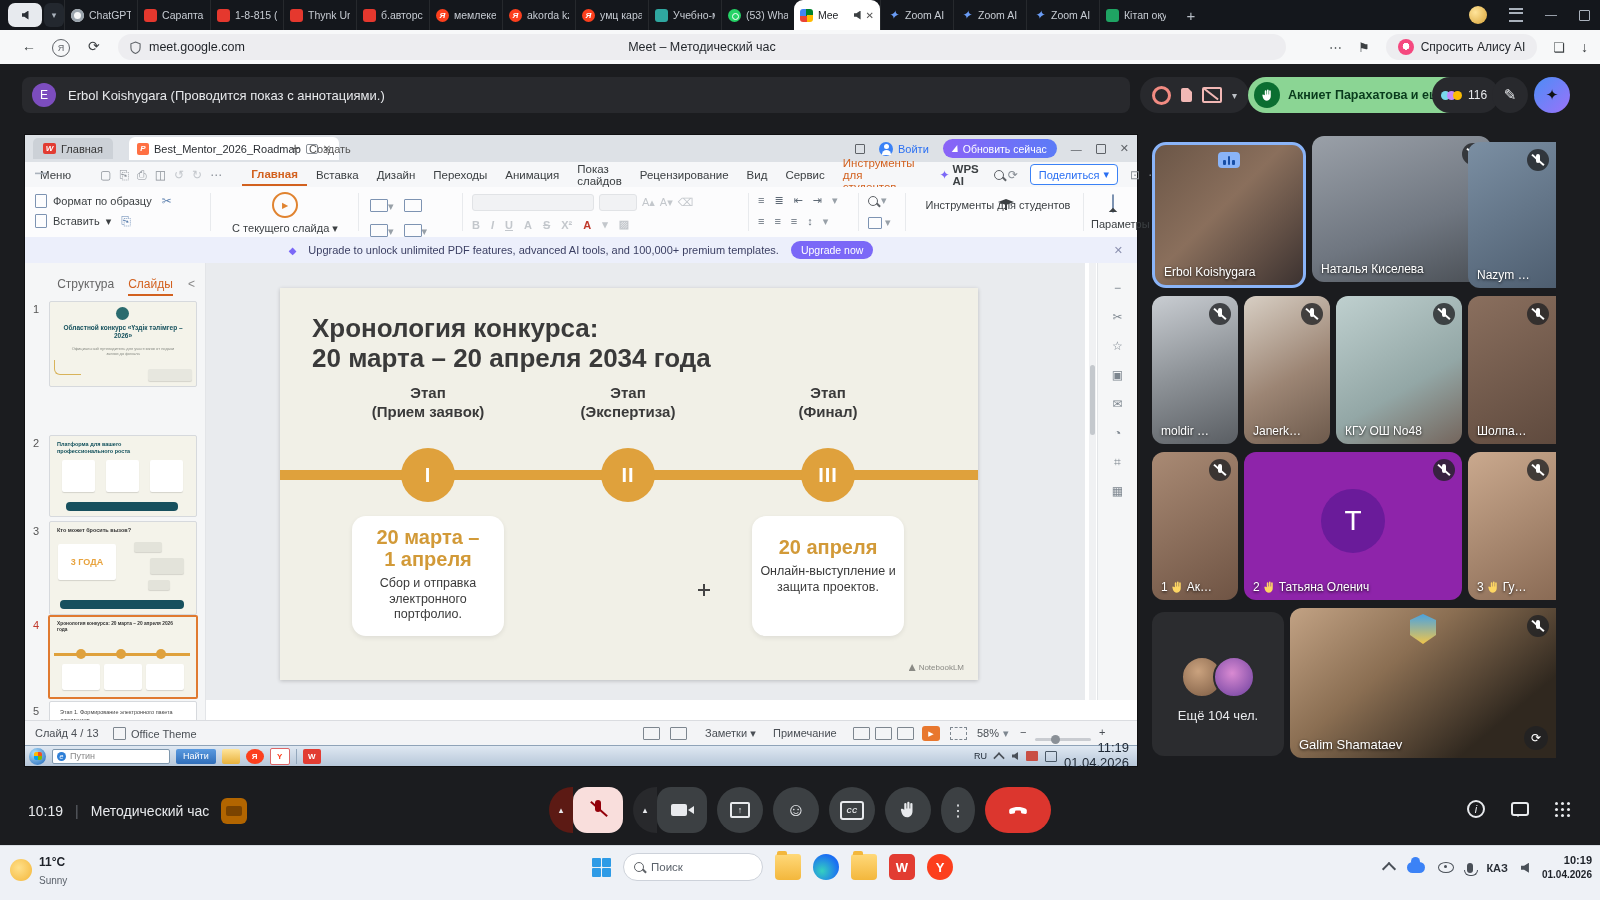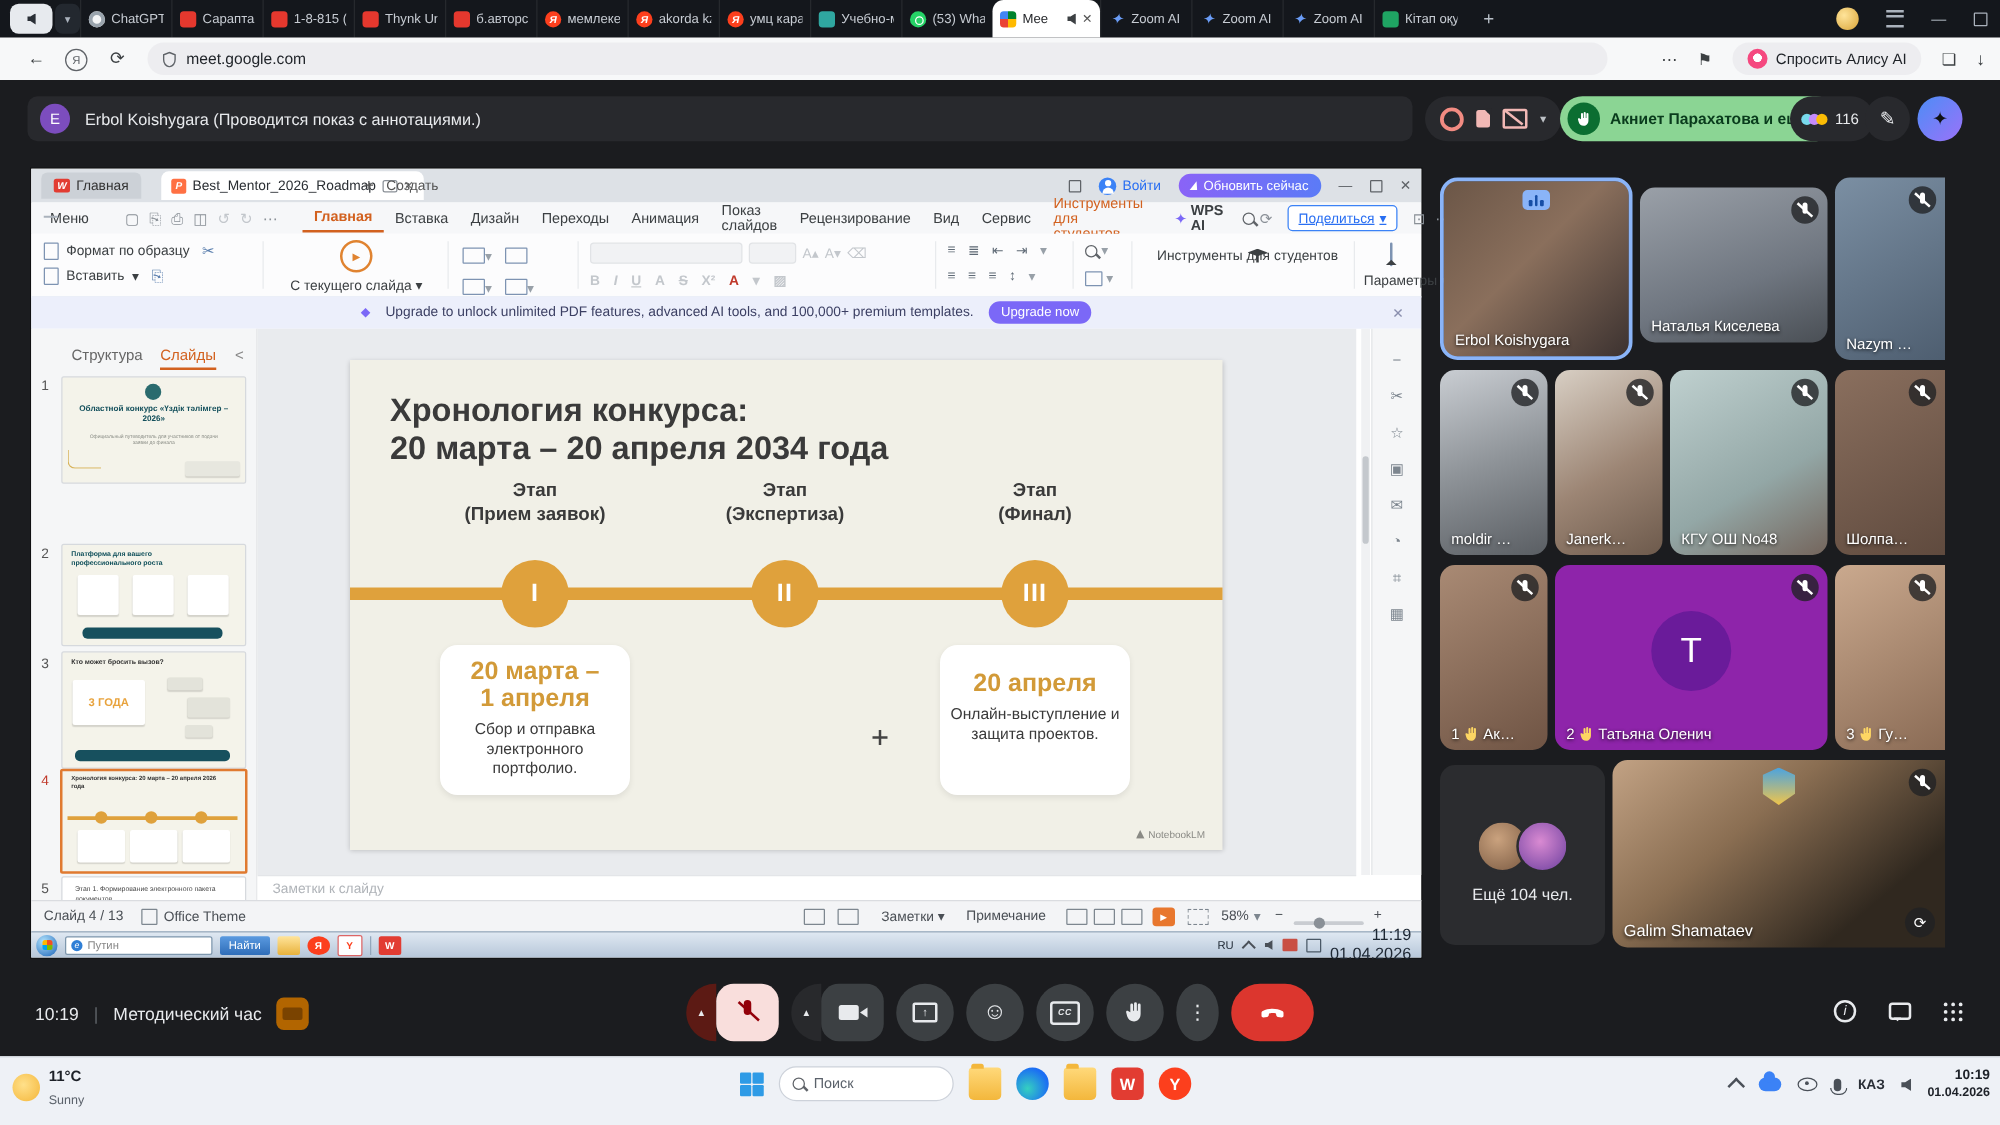--- a/index.html
+++ b/index.html
@@ -312,20 +312,21 @@
 
   <div id="addrbar">
     <span class="navic" style="left:22px;">←</span>
     <span class="navic ya-circ" style="left:52px;top:9px;">Я</span>
     <span class="navic" style="left:88px;">⟳</span>
     <div id="addrpill">
       <svg class="shield" viewBox="0 0 24 26">
           <path d="M12 1l10 4v8c0 7-5 11.5-10 13C7 24.5 2 20 2 13V5z" fill="none" stroke="#5f6368" stroke-width="2.4"></path>
         </svg>
       <span style="font-size:12.5px;color:#1f2328;margin-left:8px;">meet.google.com</span>
+      <span id="pagetitle">Meet – Методический час</span>
     </div>
     <div id="addr-right">
       <span style="font-size:13px;">⋯</span>
       <span style="font-size:13px;">⚑</span>
       <div class="alice">
         <i class="alice-ic"></i>
         <span>Спросить Алису AI</span>
       </div>
       <span style="font-size:13px;">❏</span>
       <span style="font-size:14px;">↓</span>
@@ -420,21 +421,21 @@
       <span class="mtab">Рецензирование</span>
       <span class="mtab">Вид</span>
       <span class="mtab">Сервис</span>
       <span class="mtab orange">Инструменты для студентов</span>
       <span class="sep"></span>
       <span style="color:#7b68f7;font-size:12px;">✦</span>
       <span class="mtab" style="padding-left:3px;font-weight:bold;">WPS AI</span>
       <span class="mag" style="margin-left:6px;"></span>
       <span style="margin-left:auto;"></span>
       <span class="grayic">⟳</span>
-      <span class="share-btn" style="margin:12px 8px;text-decoration:underline;">
+      <span class="share-btn" style="margin:12px 8px;">
           <span>Поделиться</span>
           <span>▾</span>
         </span>
       <span class="grayic">⊡</span>
       <span class="grayic" style="margin-right:8px;">⋯</span>
     </div>
 
     <div id="ribbon">
 
       <div class="abs" style="left:10px;top:7px;display:flex;flex-direction:column;gap:6px;">
@@ -643,21 +644,20 @@
       <span>−</span>
       <span>✂</span>
       <span>☆</span>
       <span>▣</span>
       <span>✉</span>
       <span>◔</span>
       <span>⌗</span>
       <span>▦</span>
     </div>
 
-    <div id="notes"><span>Заметки к слайду</span></div>
 
     <div id="statusbar">
       <span class="abs" style="left:10px;top:6px;text-align:center;">Слайд 4 / 13</span>
       <span class="abs" style="left:88px;top:6px;display:flex;gap:5px;align-items:center;">
           <i class="vic" style="width:11px;height:11px;"></i>
           <span>Office Theme</span>
         </span>
       <span class="abs" style="left:618px;top:6px;"><i class="vic"></i></span>
       <span class="abs" style="left:645px;top:6px;"><i class="vic"></i></span>
       <span class="abs" style="left:680px;top:6px;"><span>Заметки</span> <span>▾</span></span>
@@ -706,21 +706,21 @@
   <div class="tile" style="left:1152px;top:142px;width:154px;height:146px;background:linear-gradient(135deg,#6b5647,#8a6f5c 45%,#3c3230);border:3px solid #8ab4f8;box-sizing:border-box;border-radius:14px;">
     <span class="audiobadge">
         <i style="height:5px;"></i>
         <i style="height:9px;"></i>
         <i style="height:5px;"></i>
       </span>
     <span class="tname">
         <span>Erbol Koishygara</span>
       </span>
   </div>
-  <div class="tile" style="left:1312px;top:150px;width:150px;height:124px;background:linear-gradient(160deg,#9aa0a8,#6f7680 60%,#4a4f55);">
+  <div class="tile" style="left:1312px;top:136px;width:150px;height:146px;background:linear-gradient(160deg,#9aa0a8,#6f7680 60%,#4a4f55);padding-left:29px;">
     <i class="mute"></i>
     <span class="tname">
         <span>Наталья Киселева</span>
       </span>
   </div>
   <div class="tile" style="left:1468px;top:142px;width:88px;height:146px;border-radius:12px 0 0 12px;background:linear-gradient(150deg,#7b8fa3,#4e5e70);">
     <i class="mute"></i>
     <span class="tname">
         <span>Nazym …</span>
       </span>

